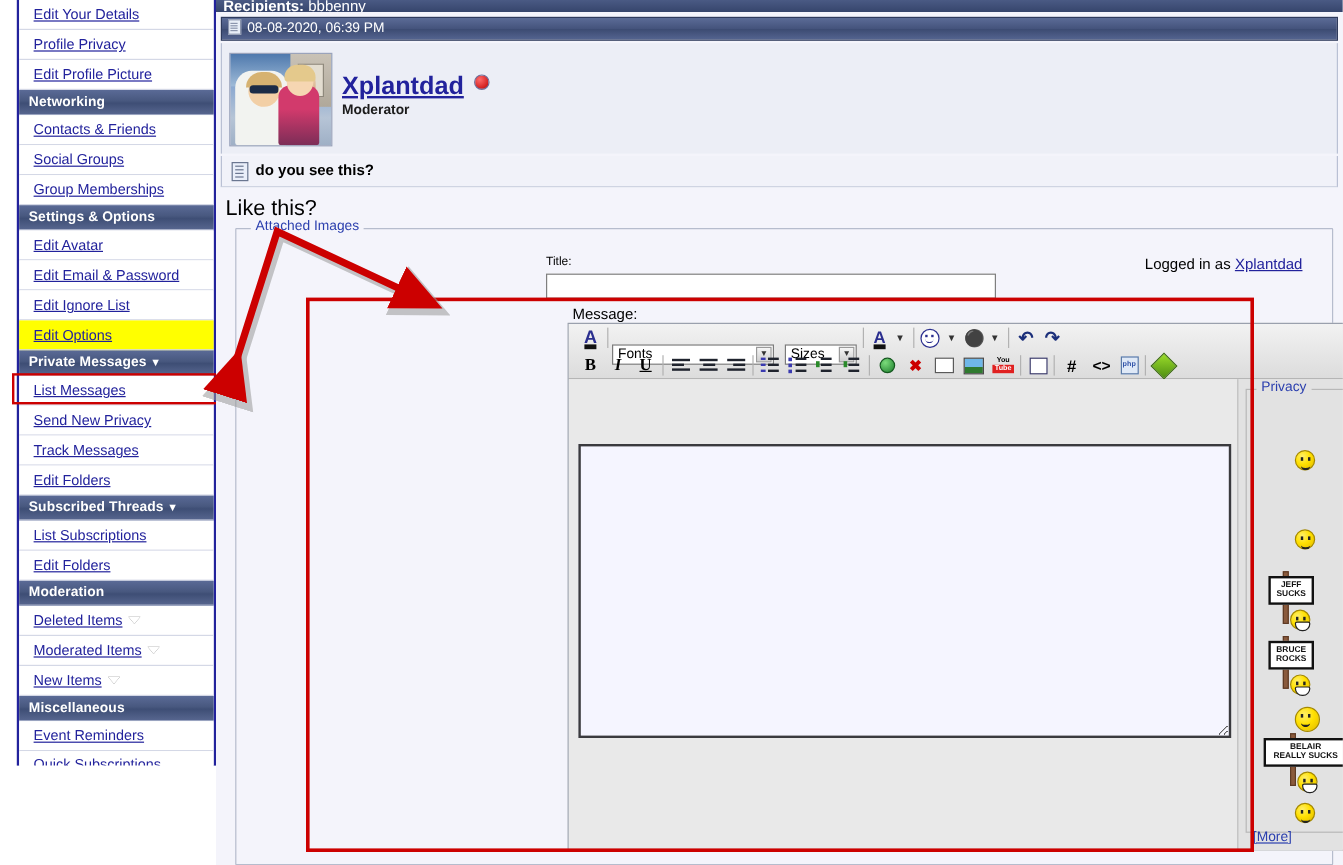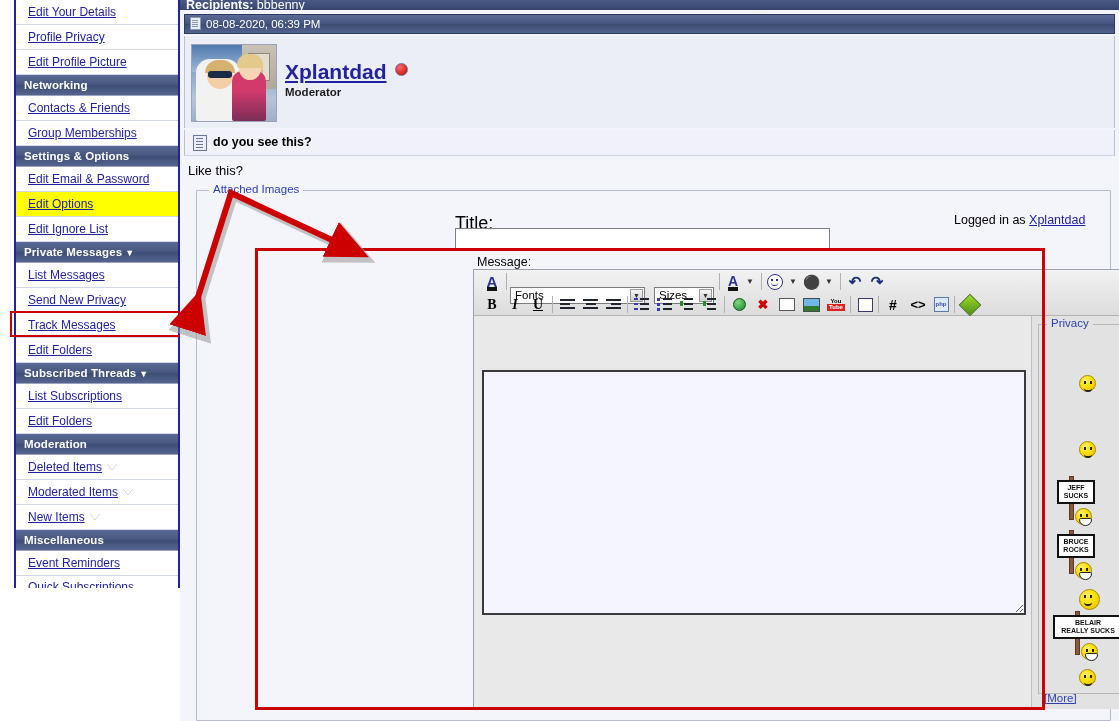--- a/index.html
+++ b/index.html
@@ -132,32 +132,32 @@
     background:#e9eef9;border:1px solid #6a7690;
   }
   .subjrow .qicon:before{
     content:"";position:absolute;left:2px;top:2px;width:7px;height:1px;background:#6a7690;
     box-shadow:0 3px 0 #6a7690,0 6px 0 #6a7690,0 9px 0 #6a7690;
   }
   .subjrow .subjtext{
     position:absolute;left:28px;top:5px;font-weight:bold;font-size:12.5px;
   }
   .bodytext{
-    position:absolute;left:8px;top:163px;font-size:13px;
+    position:absolute;left:8px;top:163px;font-size:18px;
   }
   
   .attached{
     position:absolute;left:16px;top:190px;width:915px;height:531px;
     border:1px solid #b6bccd;border-radius:1px;box-sizing:border-box;
   }
   .attached .legend{
     position:absolute;left:12px;top:-8px;background:#f4f4fb;padding:0 4px;
     color:#2b3fae;font-size:11.5px;
   }
-  .title-label{position:absolute;left:258px;top:22px;font-size:18px;}
+  .title-label{position:absolute;left:258px;top:22px;font-size:10px;}
   .title-input{
     position:absolute;left:258px;top:37px;width:375px;height:21px;
     border:1px solid #7f7f7f;background:#fff;box-sizing:border-box;
   }
   .loggedin{
     position:absolute;left:757px;top:22px;font-size:12.5px;white-space:nowrap;
   }
   .loggedin a{color:#22229c;text-decoration:underline;}
   
   .msg-label{position:absolute;left:262px;top:64px;font-size:12.5px;margin-left:18px;}
@@ -265,25 +265,27 @@
 </head>
 <body>
 
 <div id="sidebar">
   <div class="navwrap" id="navwrap">
       <div class="nav-item"><a href="#">Edit Your Details</a></div>
       <div class="nav-item"><a href="#">Profile Privacy</a></div>
       <div class="nav-item"><a href="#">Edit Profile Picture</a></div>
       <div class="nav-head"><span>Networking</span></div>
       <div class="nav-item"><a href="#">Contacts &amp; Friends</a></div>
+      <div class="nav-item"><a href="#">Social Groups</a></div>
       <div class="nav-item"><a href="#">Group Memberships</a></div>
       <div class="nav-head"><span>Settings &amp; Options</span></div>
+      <div class="nav-item"><a href="#">Edit Avatar</a></div>
       <div class="nav-item"><a href="#">Edit Email &amp; Password</a></div>
+      <div class="nav-item"><a href="#">Edit Ignore List</a></div>
       <div class="nav-item hl"><a href="#">Edit Options</a></div>
-      <div class="nav-item"><a href="#">Edit Ignore List</a></div>
       <div class="nav-head"><span>Private Messages</span><span class="caret">▼</span></div>
       <div class="nav-item"><a href="#">List Messages</a></div>
       <div class="nav-item"><a href="#">Send New Privacy</a></div>
       <div class="nav-item"><a href="#">Track Messages</a></div>
       <div class="nav-item"><a href="#">Edit Folders</a></div>
       <div class="nav-head"><span>Subscribed Threads</span><span class="caret">▼</span></div>
       <div class="nav-item"><a href="#">List Subscriptions</a></div>
       <div class="nav-item"><a href="#">Edit Folders</a></div>
       <div class="nav-head"><span>Moderation</span></div>
       <div class="nav-item"><a href="#">Deleted Items</a><span class="tri"></span></div>

